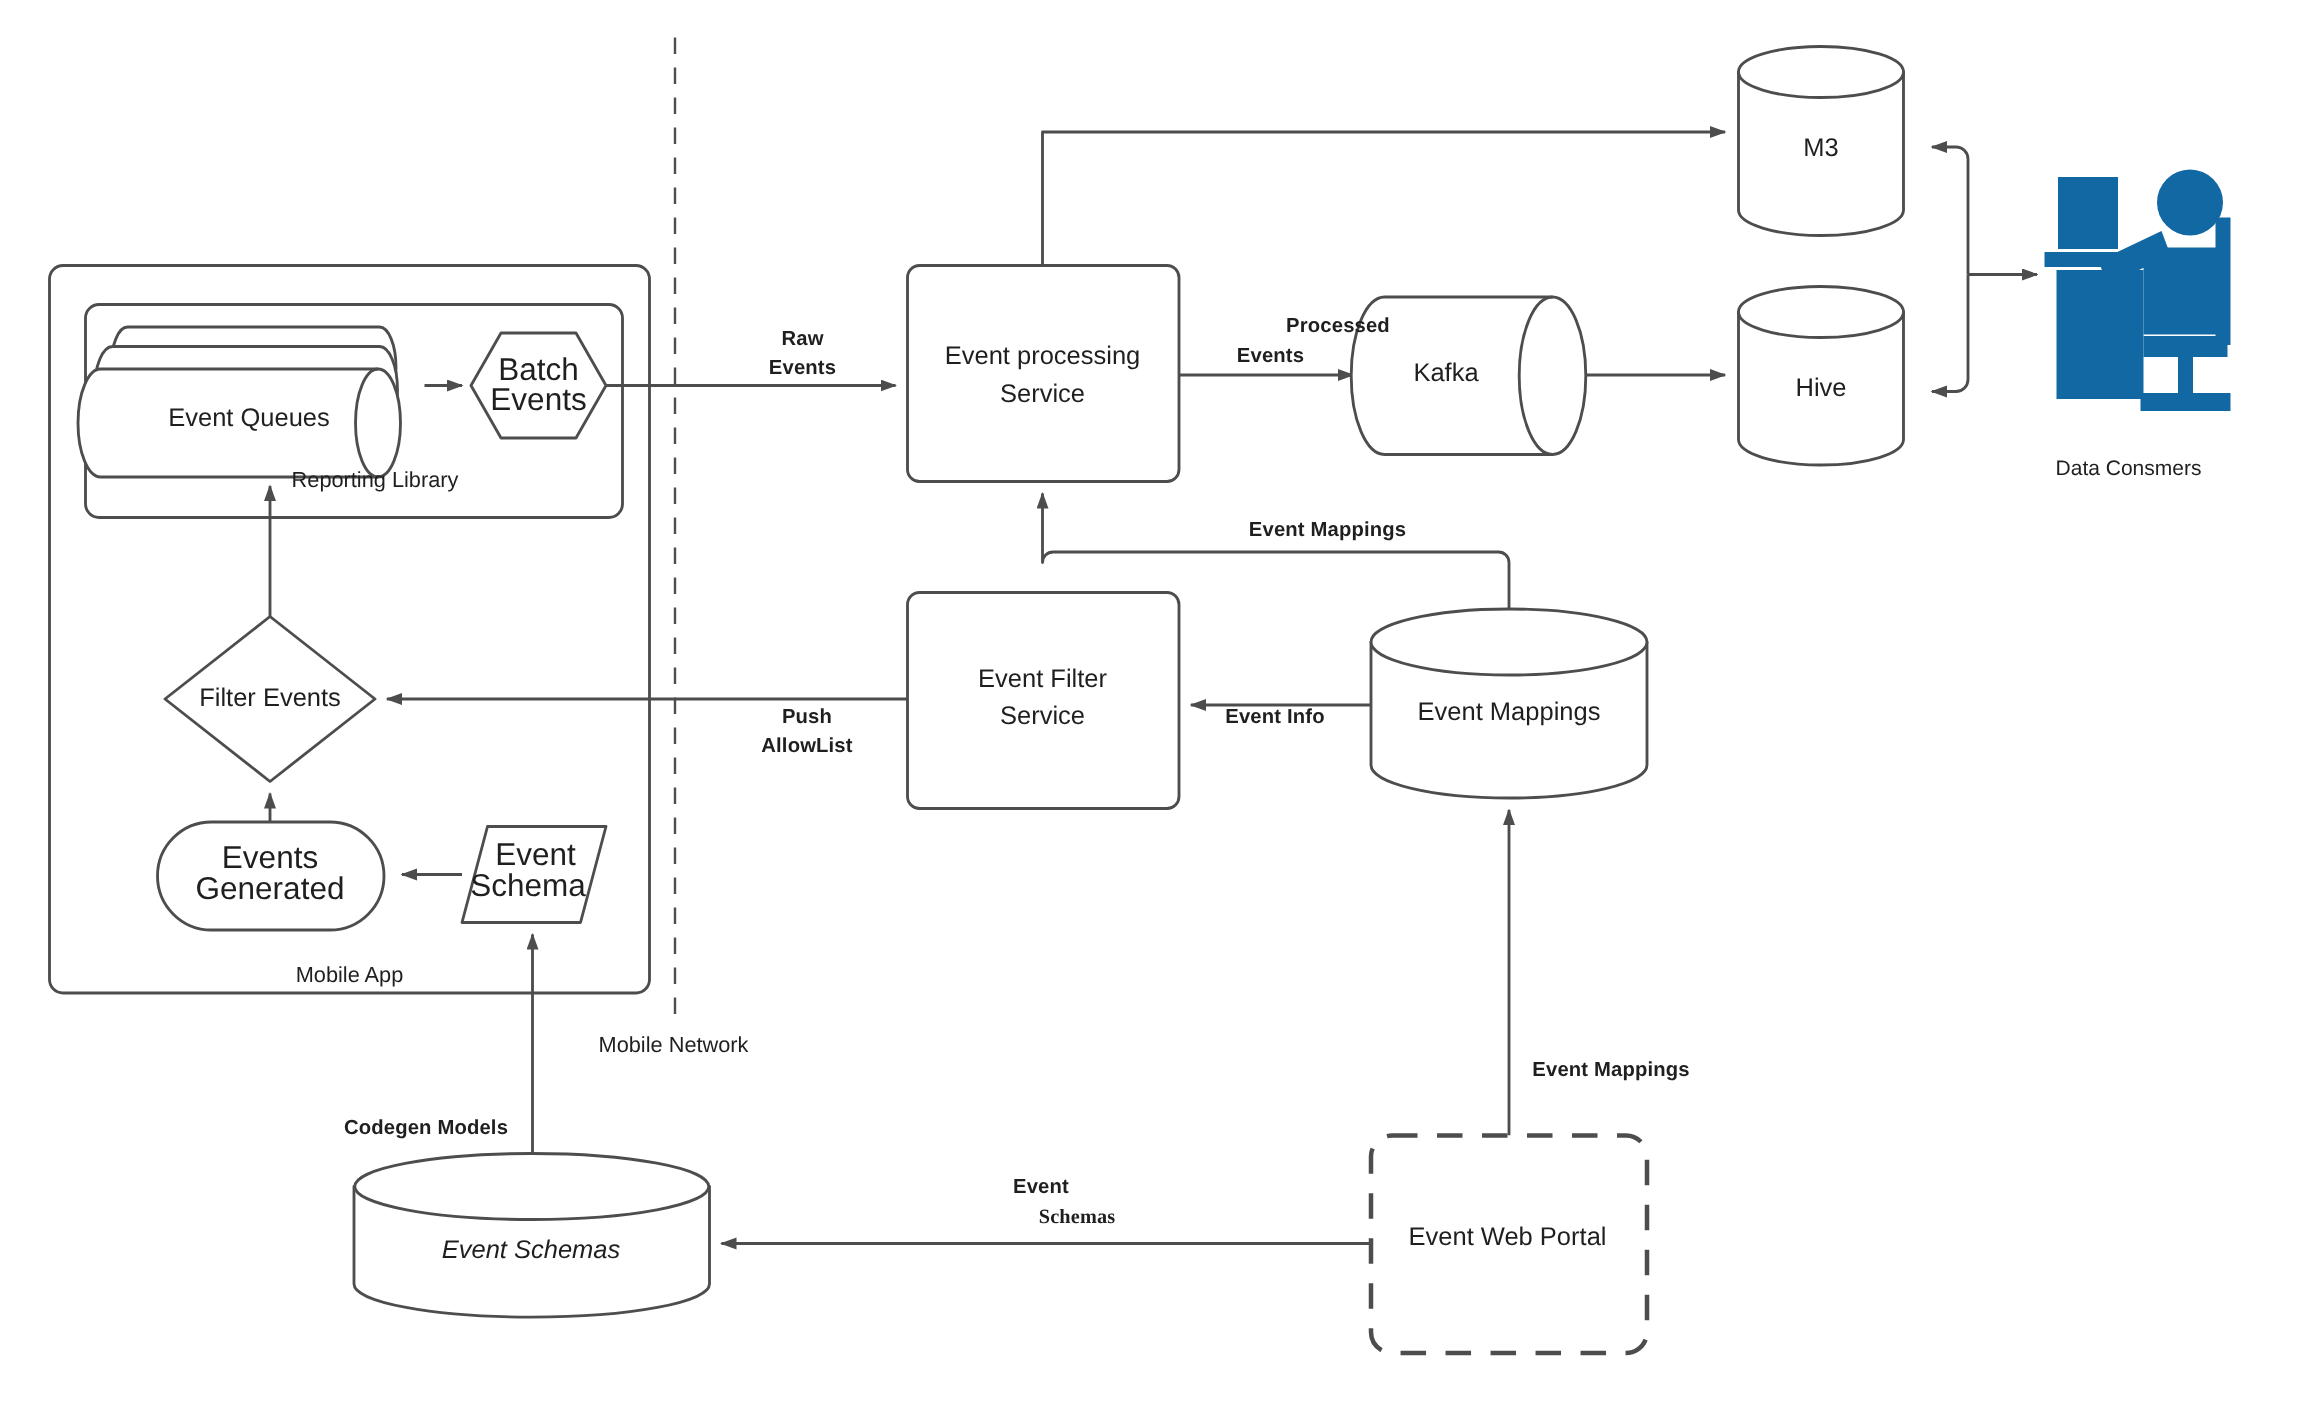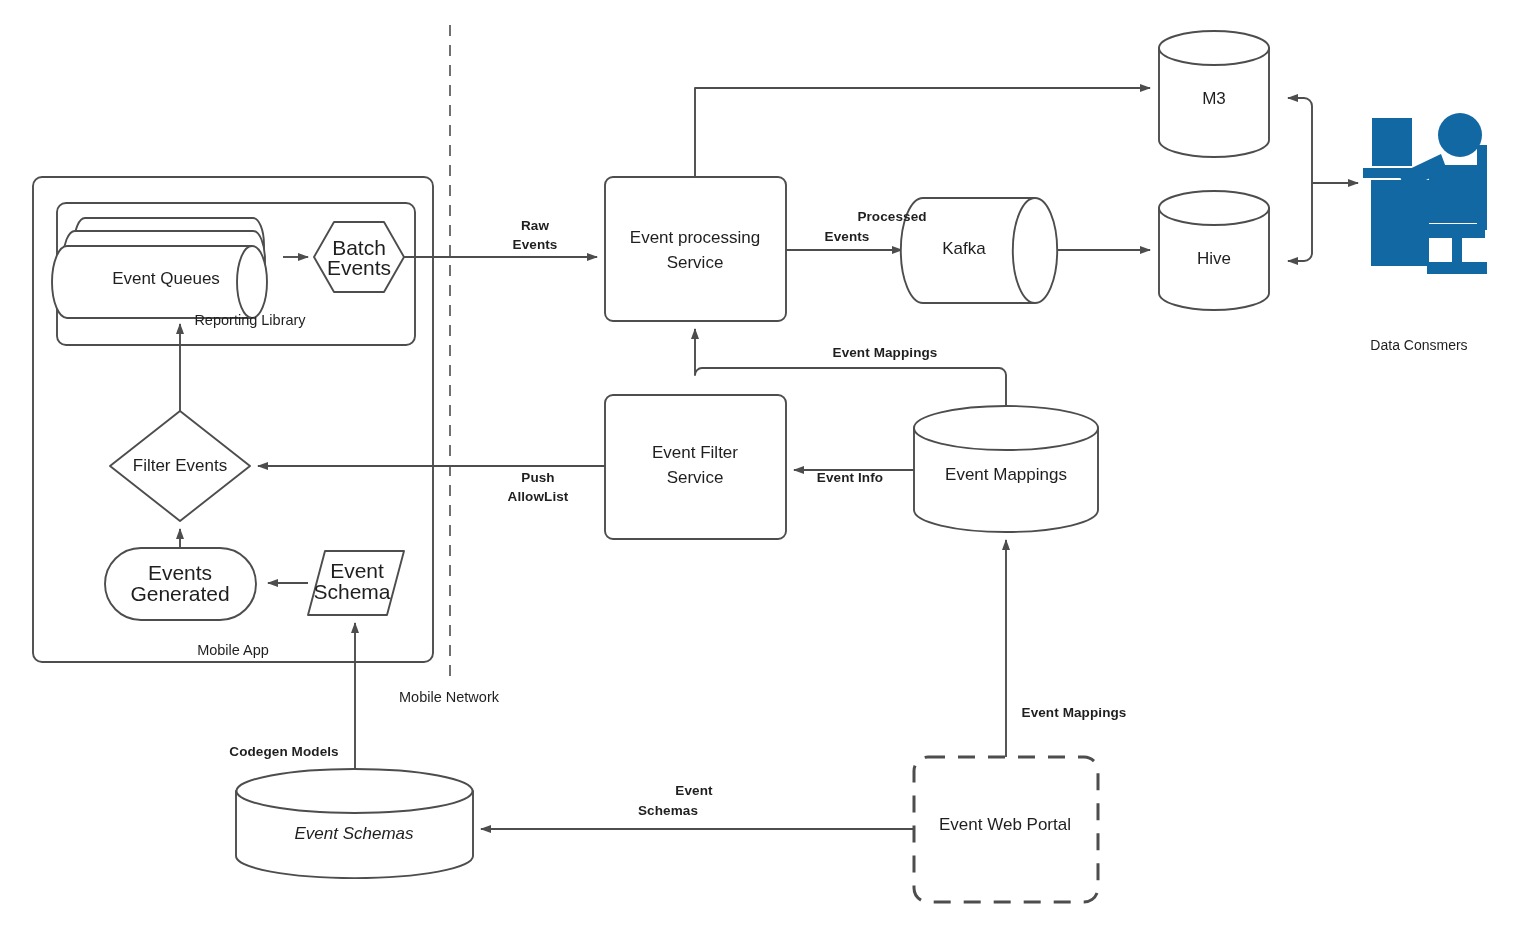--- a/index.html
+++ b/index.html
@@ -5,21 +5,21 @@
 <style>
   html,body{margin:0;padding:0;background:#ffffff;}
   body{font-family:"Liberation Sans",sans-serif;}
   #stage{position:relative;width:1536px;height:934px;background:#ffffff;overflow:hidden;}
   #diagram{position:absolute;left:0;top:0;width:1536px;height:934px;}
   .lbl{position:absolute;color:#1f1f1f;white-space:pre;line-height:1.18;}
   .node-lbl{font-size:17px;text-align:center;}
   .node-lbl.sm{font-size:21px;}
   .edge-lbl{font-size:13.5px;font-weight:bold;text-align:center;letter-spacing:.1px;}
   .grp-lbl{font-size:14.5px;text-align:left;}
-  .consumer-lbl{font-size:14px;text-align:center;margin-top:33px;}
+  .consumer-lbl{font-size:14px;text-align:center;}
   .ctr{transform:translate(-50%,-50%);}
 </style>
 </head>
 <body>
 
 <div id="stage">
 
   <svg id="diagram" viewBox="0 0 1536 934">
     <defs>
       <marker id="arw" markerWidth="12" markerHeight="12" refX="10" refY="4" orient="auto" markerUnits="userSpaceOnUse">
@@ -165,16 +165,16 @@
   <div class="lbl node-lbl ctr" style="left:695px;top:478px;">Service</div>
   <div class="lbl edge-lbl ctr" style="left:850px;top:478px;">Event Info</div>
   <div class="lbl edge-lbl ctr" style="left:538px;top:478px;">Push</div>
   <div class="lbl edge-lbl ctr" style="left:538px;top:497px;">AllowList</div>
   <div class="lbl node-lbl ctr" style="left:1006px;top:475px;">Event Mappings</div>
 
   <div class="lbl edge-lbl ctr" style="left:1074px;top:713px;">Event Mappings</div>
   <div class="lbl edge-lbl ctr" style="left:284px;top:752px;">Codegen Models</div>
   <div class="lbl node-lbl ctr" style="left:354px;top:834px;font-style:italic;">Event Schemas</div>
   <div class="lbl edge-lbl ctr" style="left:694px;top:791px;">Event</div>
-  <div class="lbl edge-lbl ctr" style="left:668px;top:811px;">Schemas</div>
+  <div class="lbl edge-lbl ctr" style="left:718px;top:811px;font-family:Liberation Serif, serif;">Schemas</div>
   <div class="lbl node-lbl ctr" style="left:1005px;top:825px;">Event Web Portal</div>
 
 </div>
 
 </body></html>

